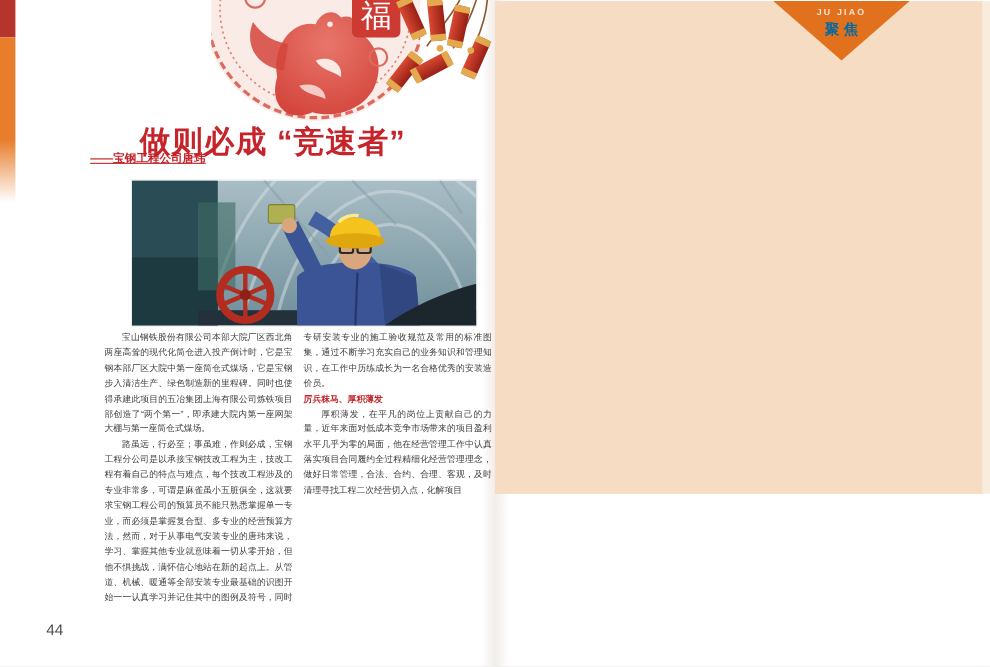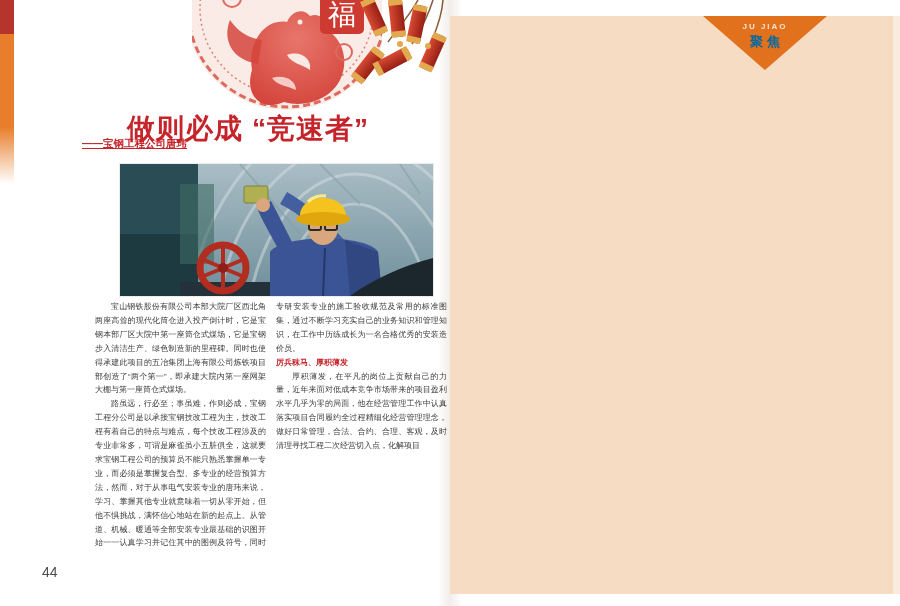--- a/index.html
+++ b/index.html
@@ -20,21 +20,21 @@
   .text-left{position:absolute;left:95px;top:300px;width:352px;height:252px;
              column-count:2;column-gap:10px;font-size:8px;line-height:13.9px;color:#3c3c3c;}
   .para{margin:0;}
   .p-indent{text-indent:2em;}
   .p-heading{color:var(--accent_red);font-weight:bold;}
   .pagenum{position:absolute;left:42px;top:564px;font-size:14px;color:#4d4d4d;}
   
   .spine{position:absolute;left:438px;top:0;width:24px;height:606px;
          background:linear-gradient(90deg,rgba(0,0,0,0),rgba(120,80,50,.10) 50%,rgba(0,0,0,0));}
   
-  .page-right{position:absolute;left:450px;top:16px;width:450px;height:578px;background:var(--page_cream);}
+  .page-right{position:absolute;left:450px;top:1px;width:450px;height:448px;background:var(--page_cream);}
   .page-right:after{content:"";position:absolute;right:0;top:0;width:7px;height:606px;background:rgba(255,255,255,.45);}
   .tab{position:absolute;left:253px;top:0;width:124px;height:56px;}
   .tab-tri{width:0;height:0;border-left:62px solid transparent;border-right:62px solid transparent;
            border-top:54px solid var(--tab_orange);}
   .tab-pinyin{position:absolute;top:6px;left:0;width:100%;text-align:center;color:#f6e3d2;
               font-size:8px;letter-spacing:2px;font-weight:bold;}
   .tab-label{position:absolute;top:17px;left:0;width:100%;text-align:center;color:#0369a1;
              font-size:13px;font-weight:bold;letter-spacing:4px;text-indent:4px;}
 </style>
 </head>

